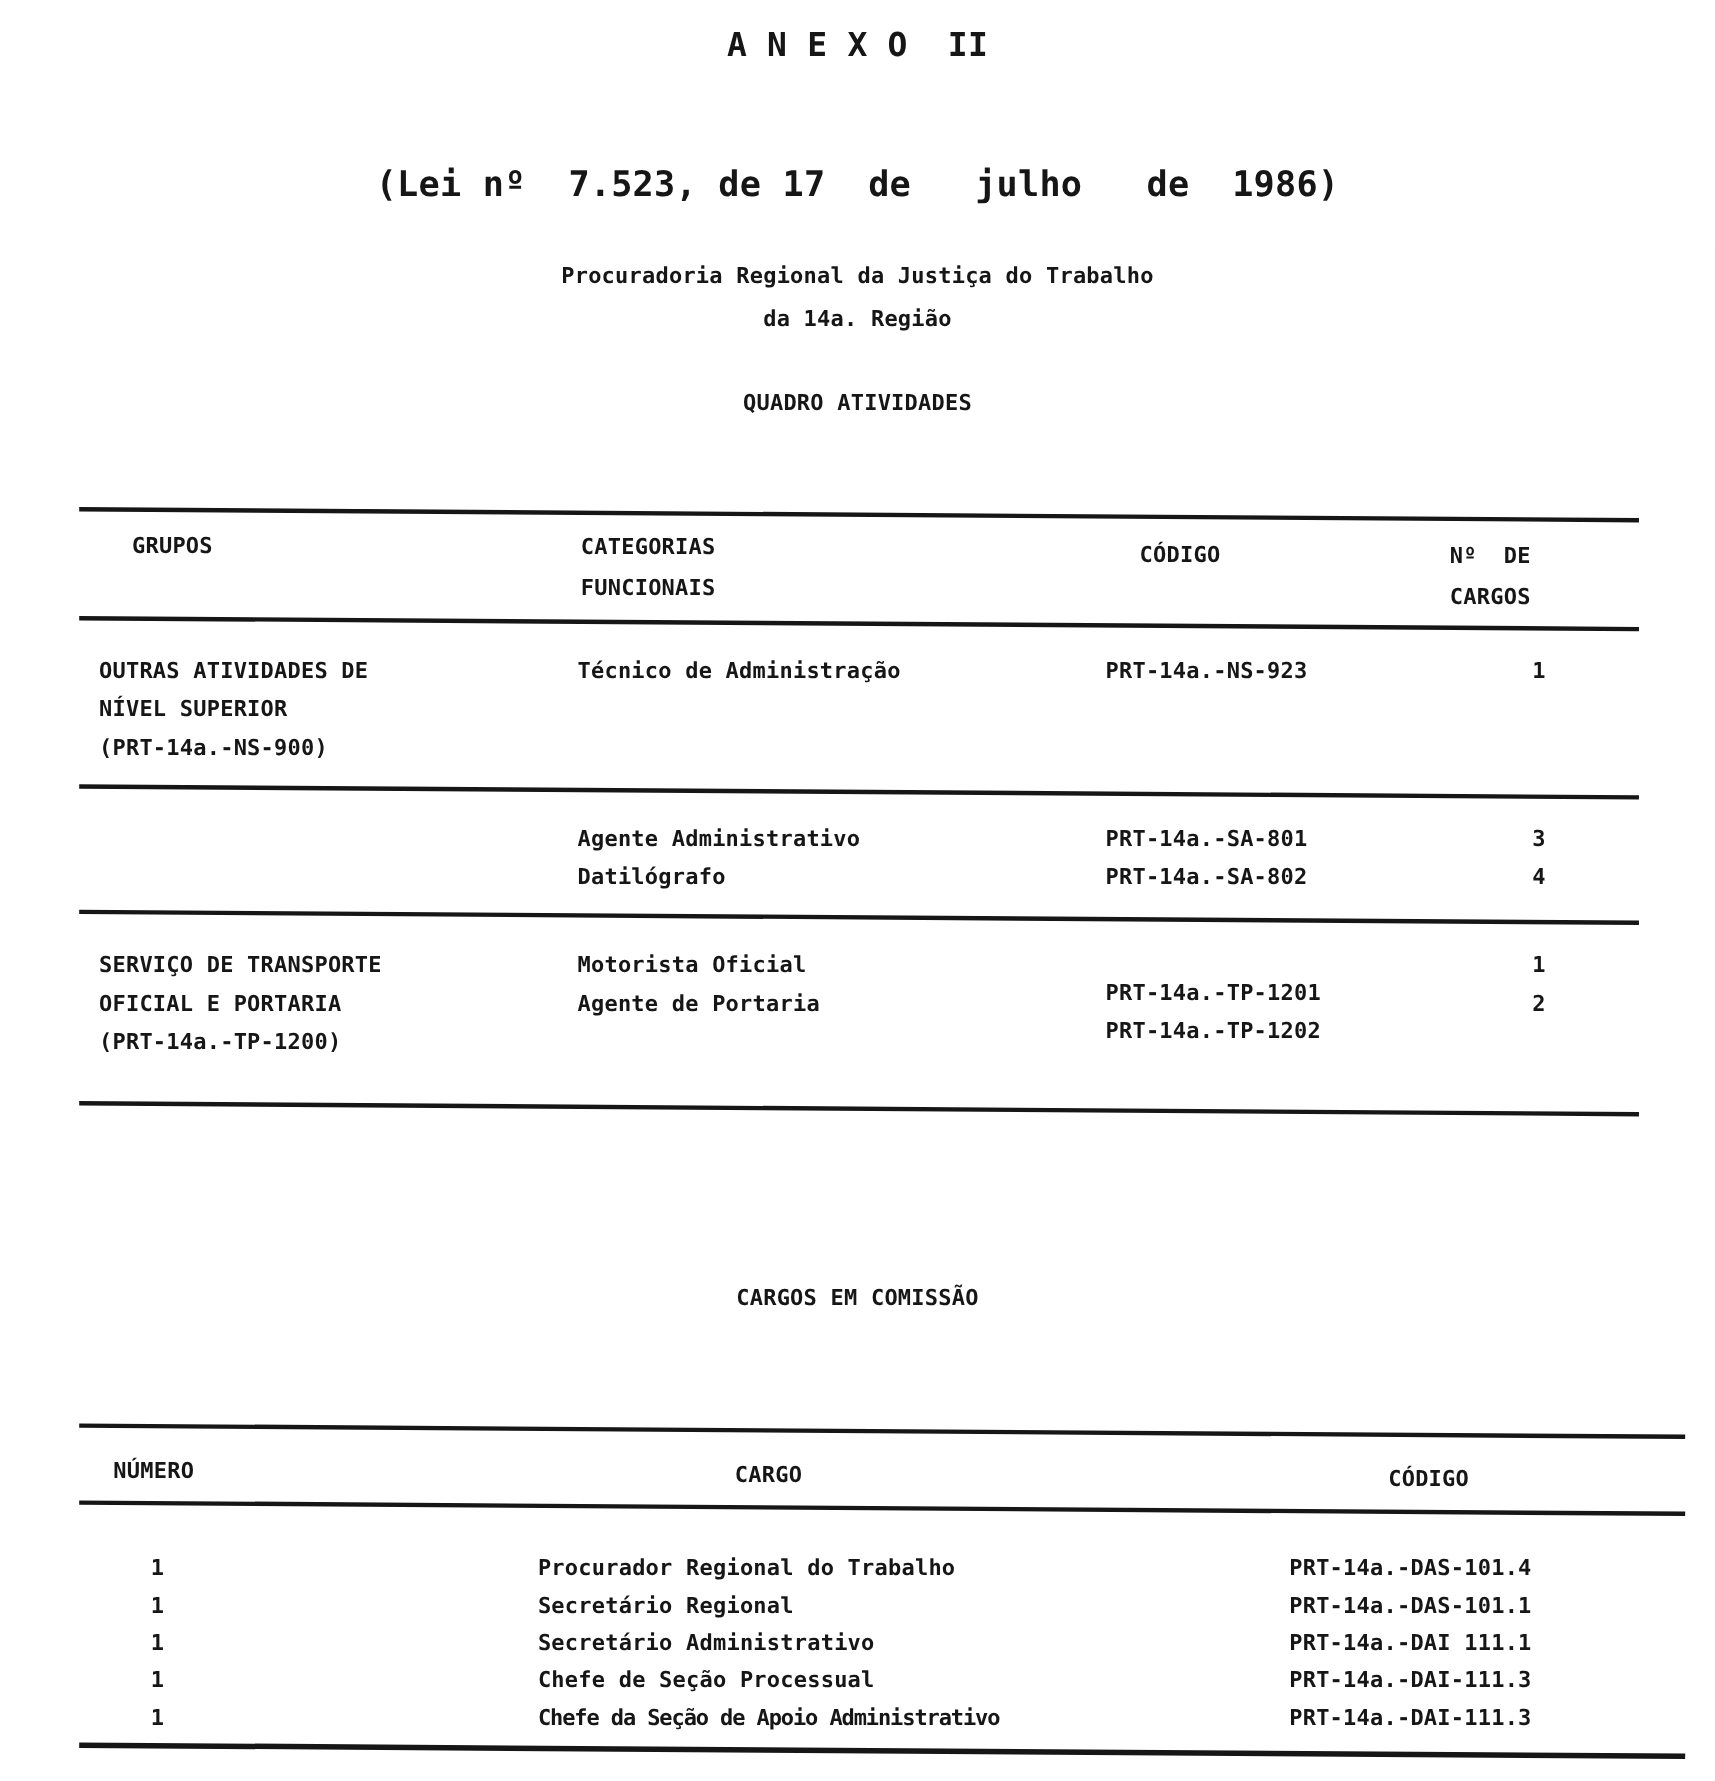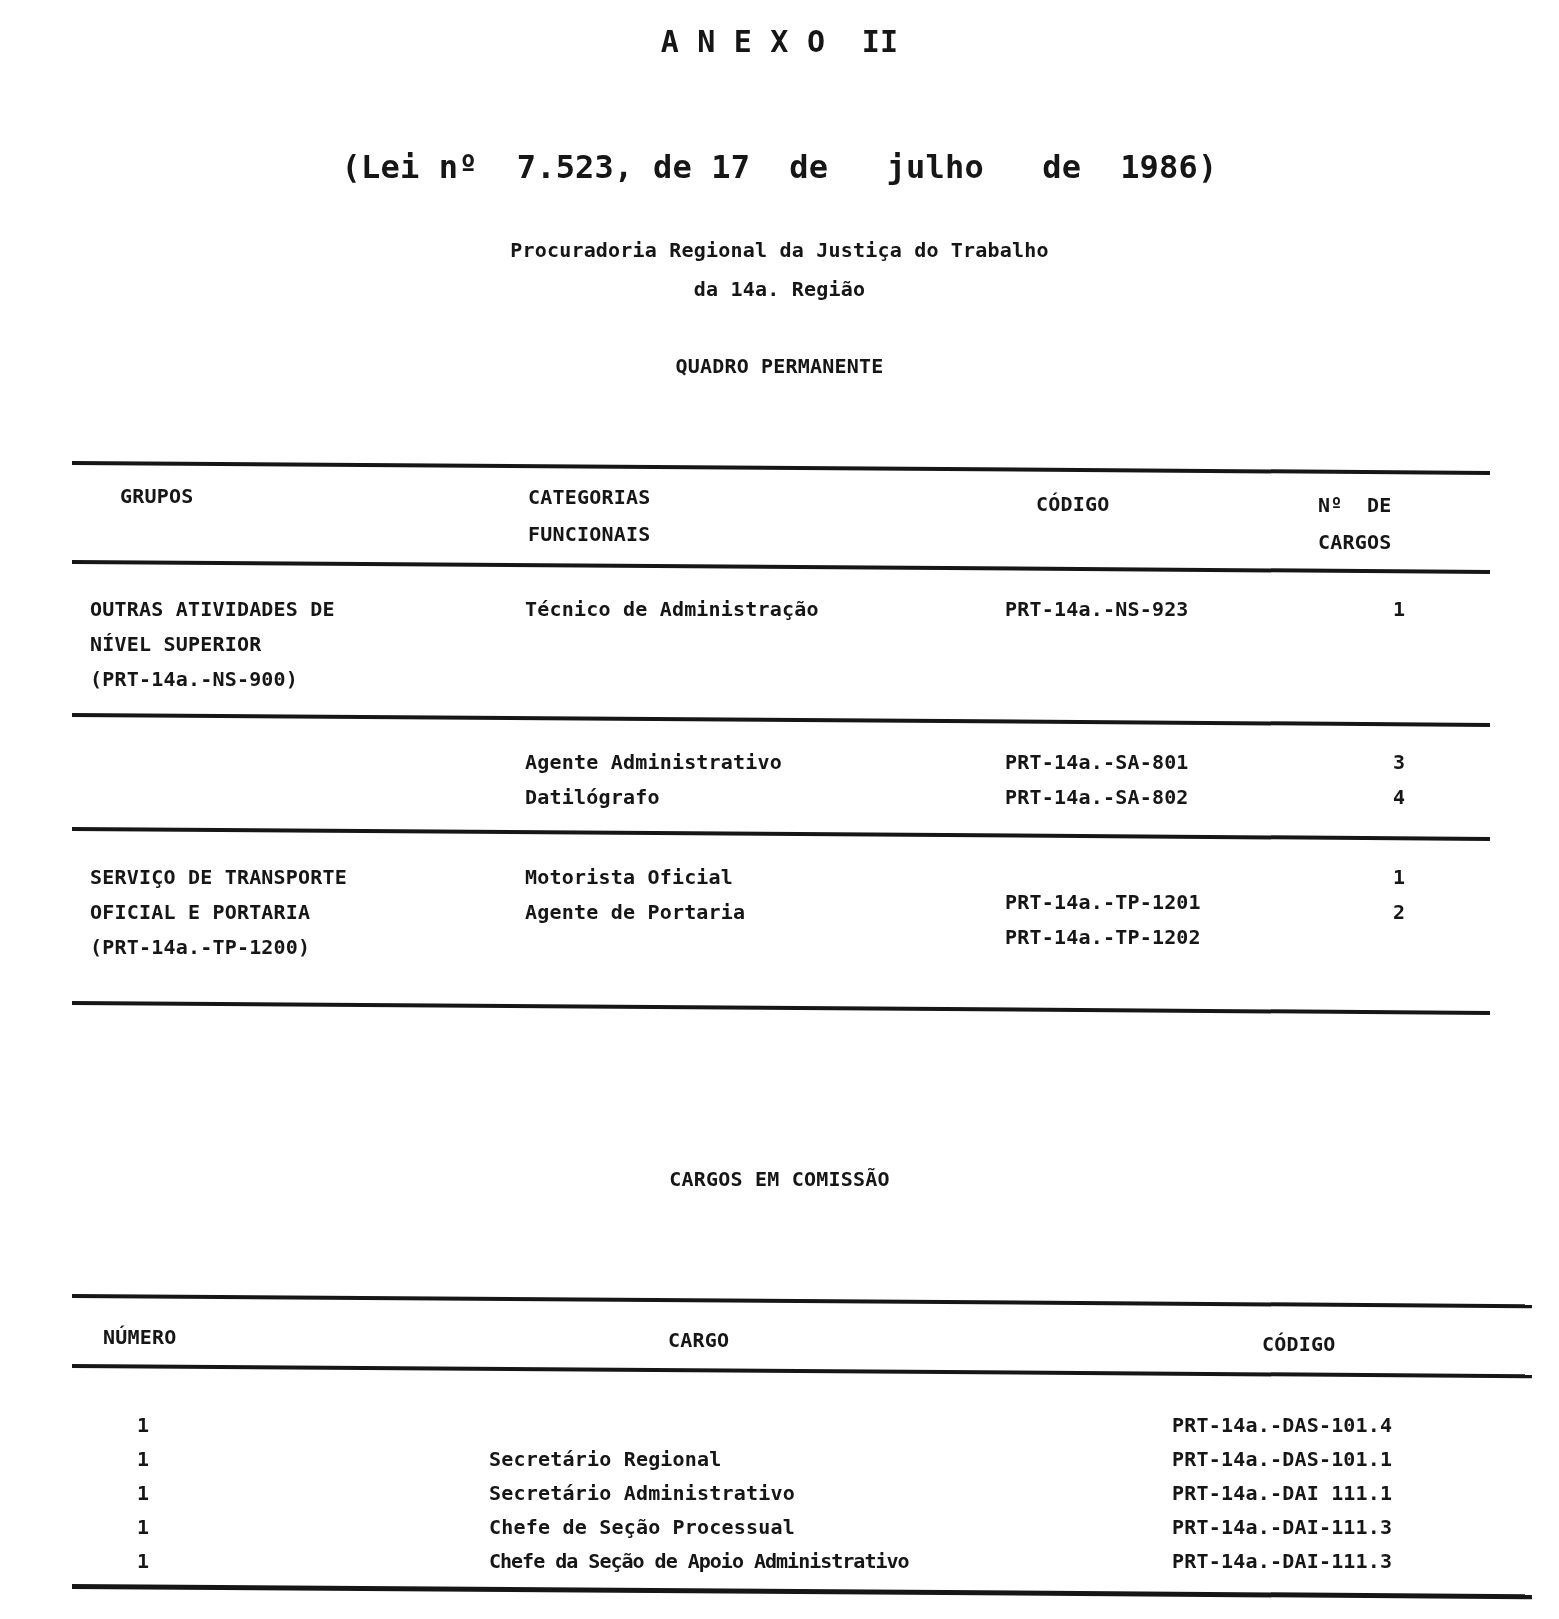--- a/index.html
+++ b/index.html
@@ -39,21 +39,21 @@
 </style>
 </head>
 <body>
 
 <div class="page">
 
   <div class="t center fs-title" style="top:24px;">A N E X O  II</div>
   <div class="t center fs-law" style="top:150px;">(Lei nº  7.523, de 17  de   julho   de  1986)</div>
   <div class="t center" style="top:233px;">Procuradoria Regional da Justiça do Trabalho</div>
   <div class="t center" style="top:272px;">da 14a. Região</div>
-  <div class="t center" style="top:349px;">QUADRO PERMANENTE</div>
+  <div class="t center" style="top:349px;">QUADRO ATIVIDADES</div>
 
   <div class="rule" style="top:461px;width:1418px;"></div>
 
   <div class="t" style="left:120px;top:479px;">GRUPOS</div>
   <div class="t hdr2" style="left:528px;top:479px;">CATEGORIAS
 FUNCIONAIS</div>
   <div class="t" style="left:1036px;top:487px;">CÓDIGO</div>
   <div class="t hdr2" style="left:1318px;top:487px;">Nº  DE
 CARGOS</div>
 
@@ -93,20 +93,21 @@
 
   <div class="rule" style="top:1294px;width:1460px;"></div>
 
   <div class="t" style="left:103px;top:1320px;text-align:center;">NÚMERO</div>
   <div class="t" style="left:668px;top:1323px;">CARGO</div>
   <div class="t" style="left:1262px;top:1327px;">CÓDIGO</div>
 
   <div class="rule" style="top:1364px;width:1460px;"></div>
 
   <div class="t t2row" style="left:137px;top:1408px;">1</div>
+  <div class="t t2row" style="left:489px;top:1408px;">Procurador Regional do Trabalho</div>
   <div class="t t2row" style="left:1172px;top:1408px;">PRT-14a.-DAS-101.4</div>
 
   <div class="t t2row" style="left:137px;top:1442px;">1</div>
   <div class="t t2row" style="left:489px;top:1442px;">Secretário Regional</div>
   <div class="t t2row" style="left:1172px;top:1442px;">PRT-14a.-DAS-101.1</div>
 
   <div class="t t2row" style="left:137px;top:1476px;">1</div>
   <div class="t t2row" style="left:489px;top:1476px;">Secretário Administrativo</div>
   <div class="t t2row" style="left:1172px;top:1476px;">PRT-14a.-DAI 111.1</div>
 

